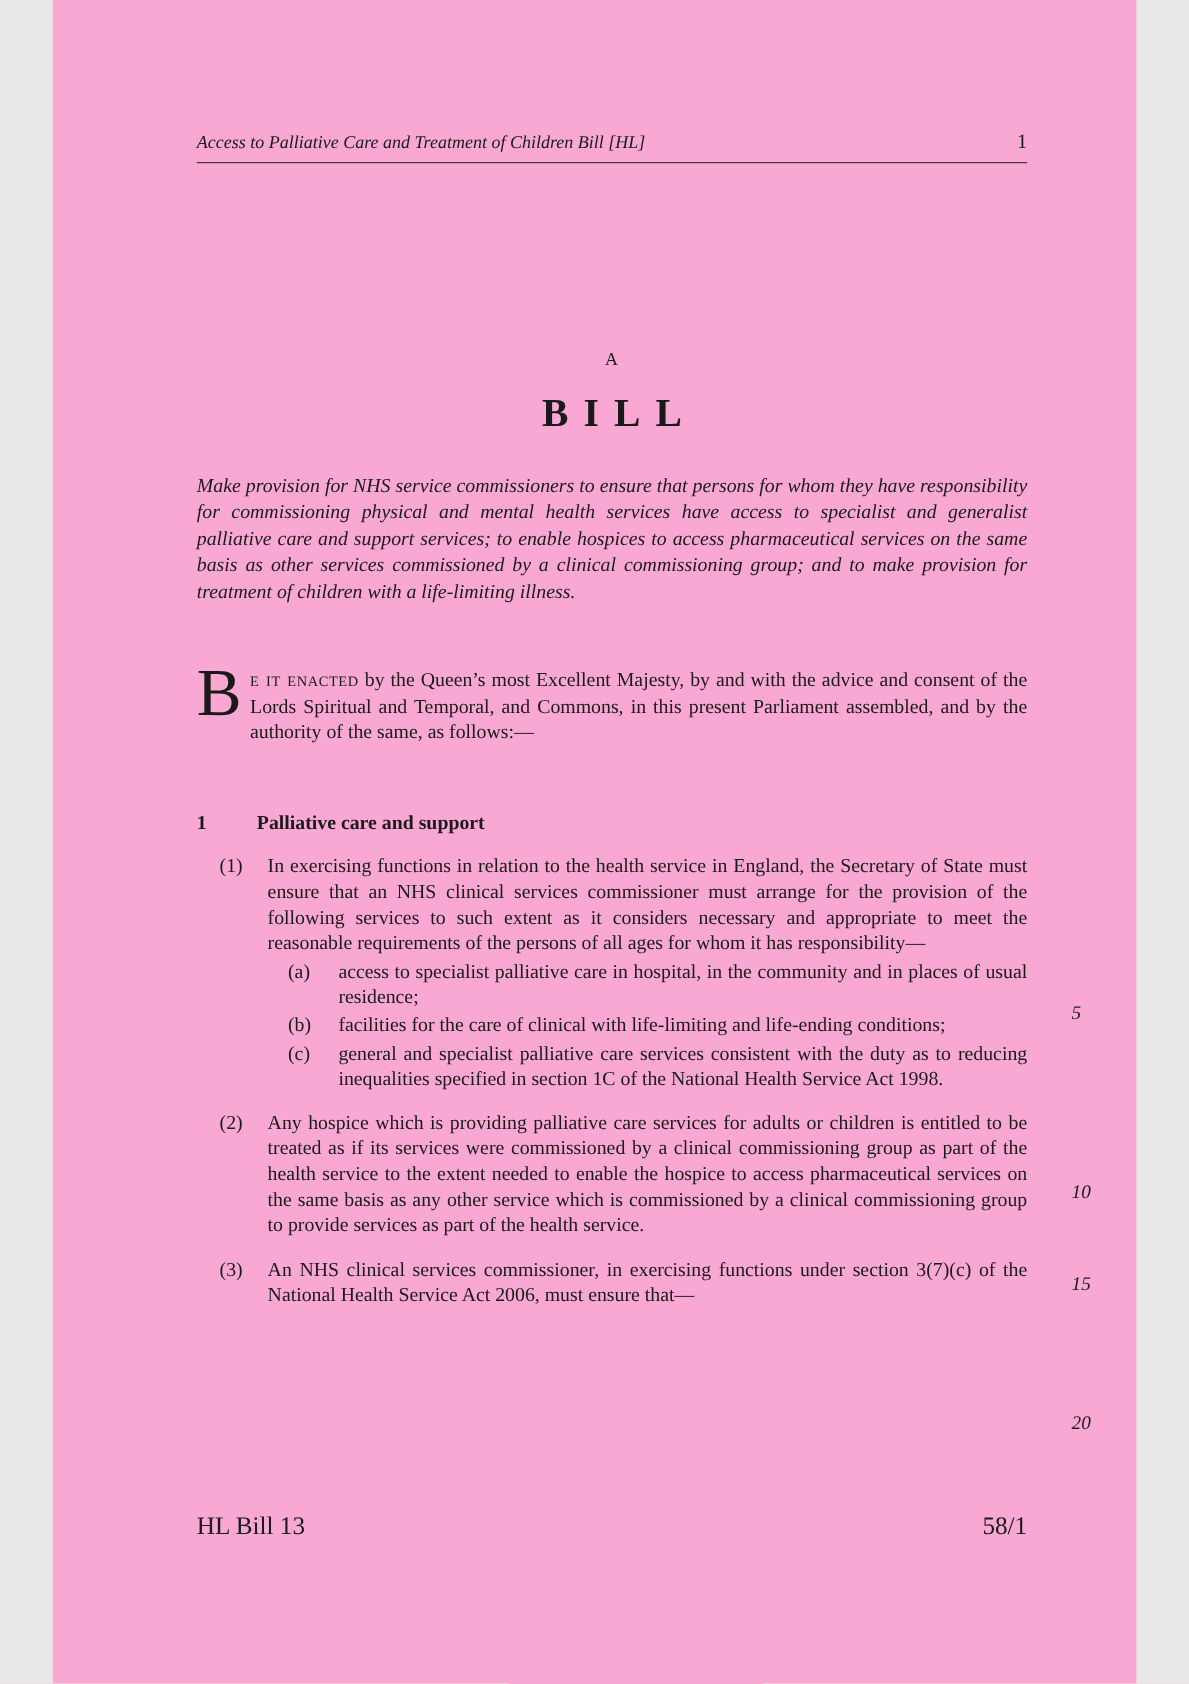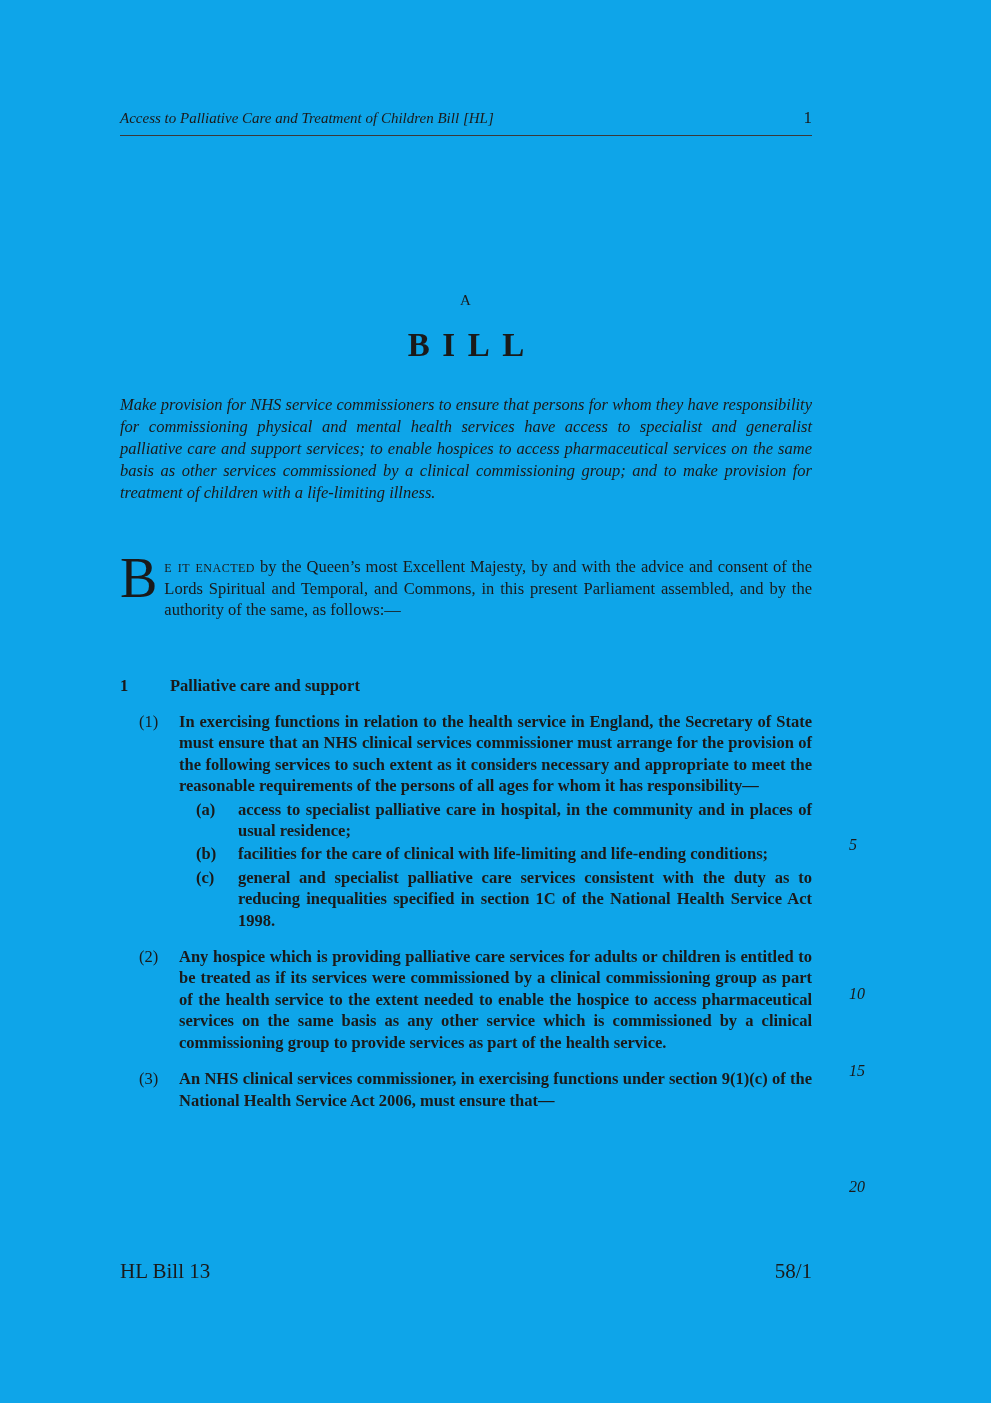--- a/index.html
+++ b/index.html
@@ -1,22 +1,22 @@
 <!DOCTYPE html>
 <html><head>
 <meta charset="utf-8">
 <style>
   * { margin: 0; padding: 0; box-sizing: border-box; }
   html, body { background: #e8e8e8; }
   .page {
     position: relative;
-    width: 991px;
+    width: 903px;
     height: 1403px;
     margin: 0 auto;
-    background: #0ea5e9;
+    background: #f9a8d4;
     font-family: "Liberation Serif", serif;
     color: #1a1a1a;
     overflow: hidden;
   }
   .content {
     position: absolute;
     left: 120px;
     top: 0;
     width: 692px;
     padding-top: 108px;
@@ -83,21 +83,21 @@
   }
   .clause-number { width: 50px; flex-shrink: 0; }
   .subsection {
     display: flex;
     margin-top: 15px;
     padding-left: 19px;
     font-size: 16.5px;
     line-height: 21.4px;
   }
   .ss-label { width: 40px; flex-shrink: 0; }
-  .ss-body { flex: 1; min-width: 0; font-weight: bold; }
+  .ss-body { flex: 1; min-width: 0; }
   .ss-text { text-align: justify; }
   .para {
     display: flex;
     margin-left: 17px;
     margin-top: 2px;
   }
   .para-label { width: 42px; flex-shrink: 0; }
   .para-text { flex: 1; text-align: justify; }
   .line-number {
     position: absolute;
@@ -164,21 +164,21 @@
     <div class="subsection">
       <span class="ss-label">(2)</span>
       <div class="ss-body">
         <p class="ss-text">Any hospice which is providing palliative care services for adults or children is entitled to be treated as if its services were commissioned by a clinical commissioning group as part of the health service to the extent needed to enable the hospice to access pharmaceutical services on the same basis as any other service which is commissioned by a clinical commissioning group to provide services as part of the health service.</p>
       </div>
     </div>
 
     <div class="subsection">
       <span class="ss-label">(3)</span>
       <div class="ss-body">
-        <p class="ss-text">An NHS clinical services commissioner, in exercising functions under section 9(1)(c) of the National Health Service Act 2006, must ensure that—</p>
+        <p class="ss-text">An NHS clinical services commissioner, in exercising functions under section 3(7)(c) of the National Health Service Act 2006, must ensure that—</p>
       </div>
     </div>
 
   </div>
 
   <span class="line-number" style="top:836px">5</span>
   <span class="line-number" style="top:985px">10</span>
   <span class="line-number" style="top:1062px">15</span>
   <span class="line-number" style="top:1178px">20</span>
 

